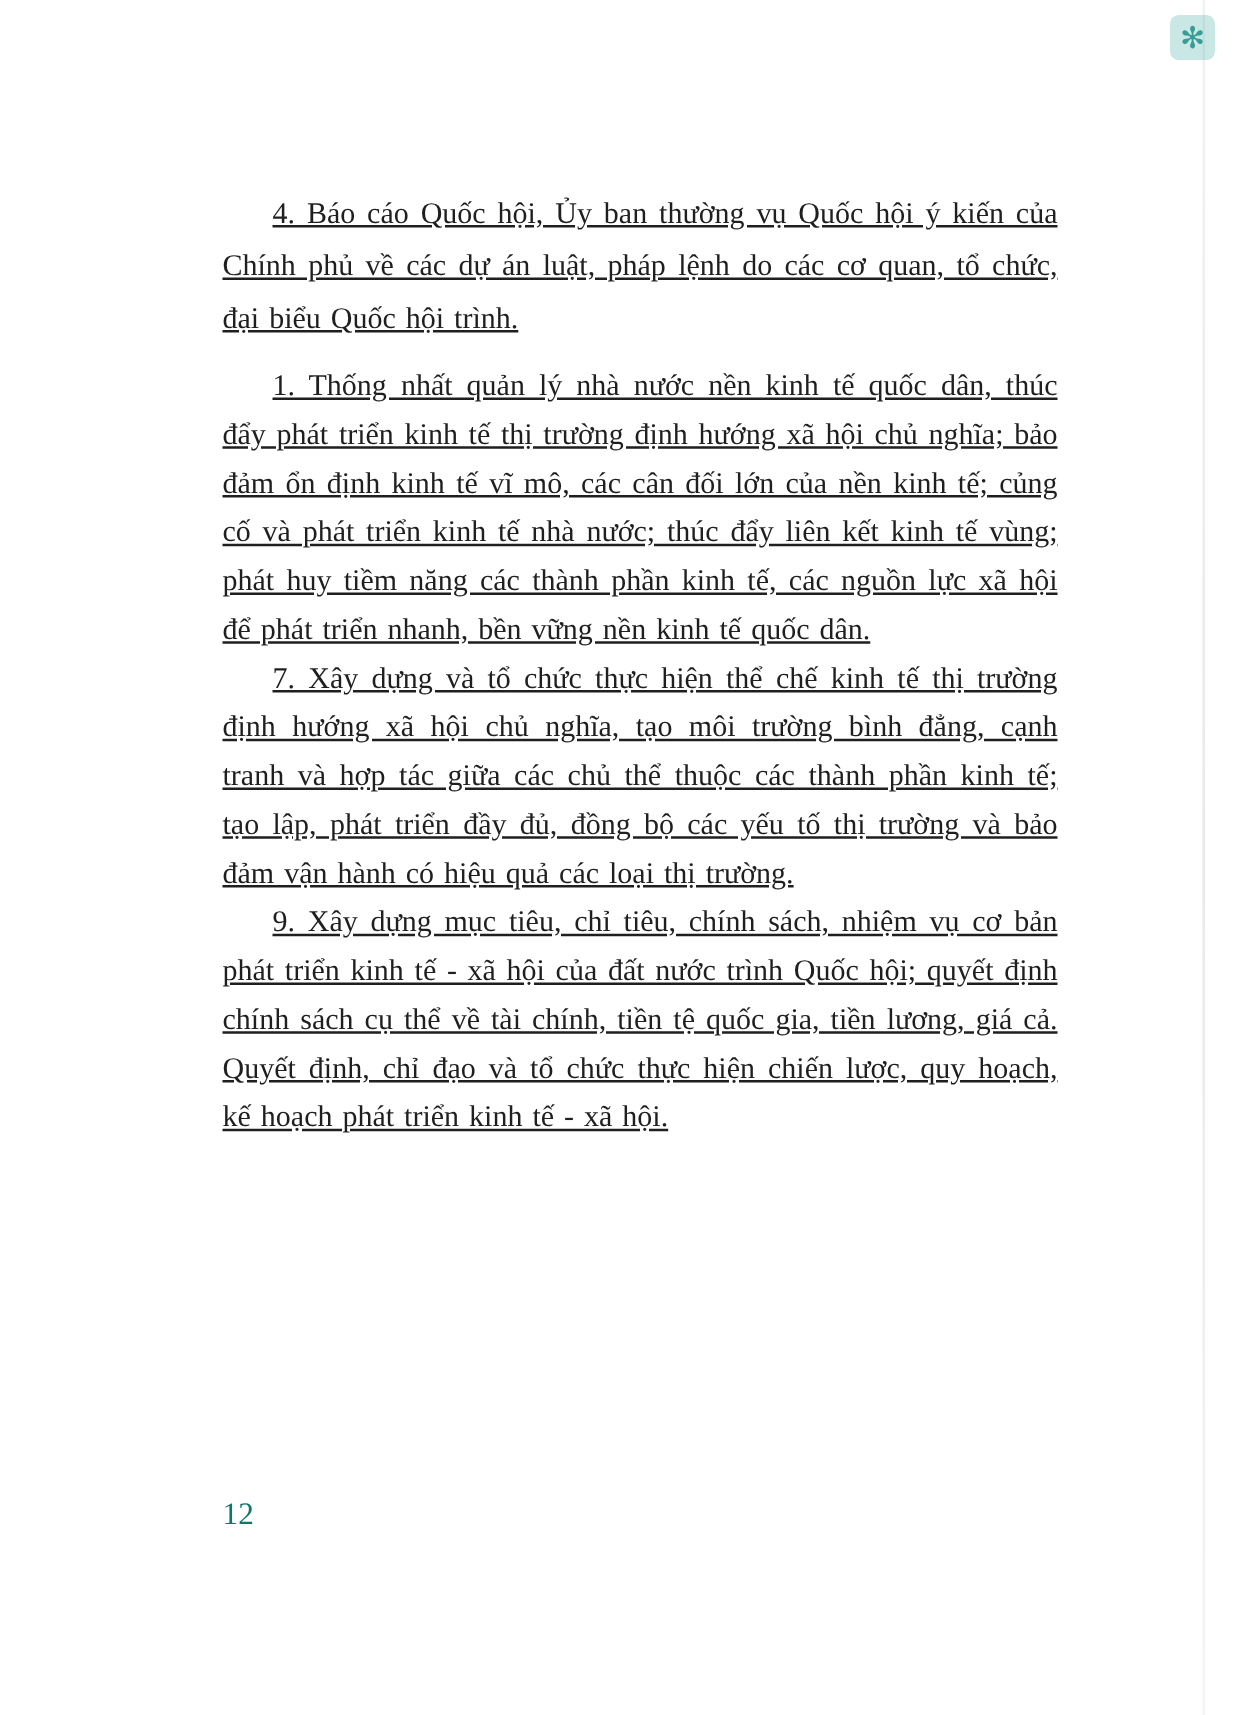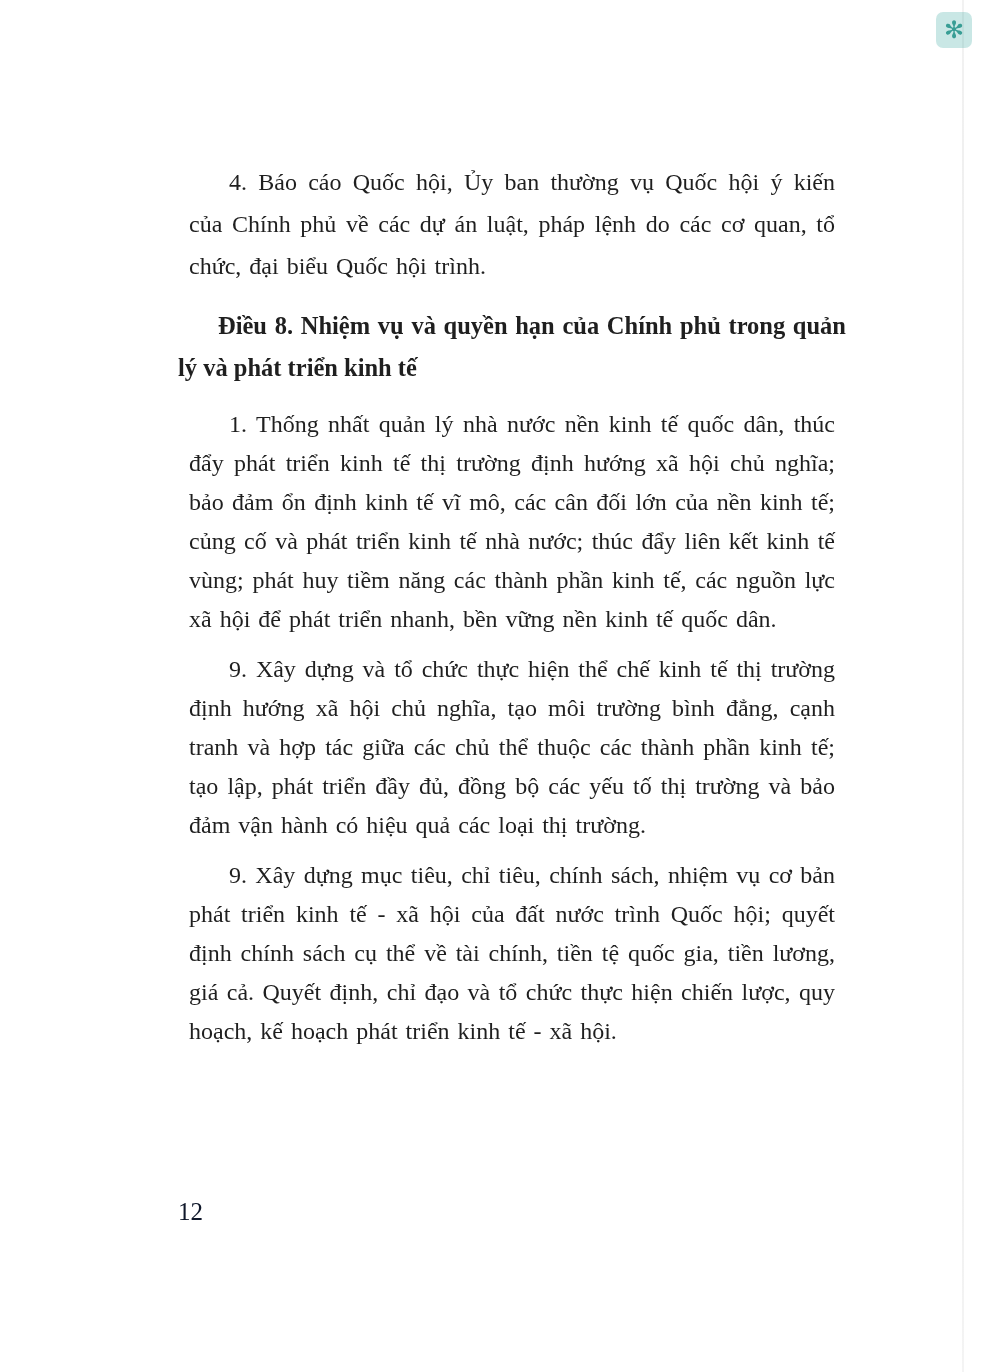--- a/index.html
+++ b/index.html
@@ -50,60 +50,60 @@
     position: absolute;
     top: 150px;
     left: 178px;
     width: 668px;
     font-size: 24px;
     line-height: 39px;
     text-align: justify;
     text-justify: inter-word;
   }
   .para {
-    margin: 11px;
+    margin: 0;
     text-indent: 40px;
     word-spacing: 2px;
+    text-decoration: underline;
   }
   .para.lead {
     line-height: 42px;
     margin-bottom: 14px;
   }
   .heading {
     margin: 18px 0 16px 0;
     font-size: 24.5px;
     line-height: 42px;
     font-weight: bold;
     text-indent: 40px;
     text-align: justify;
   }
   .page-number {
     position: absolute;
     left: 178px;
     top: 1198px;
     font-size: 25px;
-    color: #0f172a;
+    color: #0f766e;
   }
 </style>
 </head>
 <body>
 
 <div class="page">
 
   <div class="page-edge"></div>
 
   <div class="corner-icon">✻</div>
 
   <main class="content">
     <p class="para lead">4. Báo cáo Quốc hội, Ủy ban thường vụ Quốc hội ý kiến của Chính phủ về các dự án luật, pháp lệnh do các cơ quan, tổ chức, đại biểu Quốc hội trình.</p>
 
-    <h2 class="heading">Điều 8. Nhiệm vụ và quyền hạn của Chính phủ trong quản lý và phát triển kinh tế</h2>
 
     <p class="para">1. Thống nhất quản lý nhà nước nền kinh tế quốc dân, thúc đẩy phát triển kinh tế thị trường định hướng xã hội chủ nghĩa; bảo đảm ổn định kinh tế vĩ mô, các cân đối lớn của nền kinh tế; củng cố và phát triển kinh tế nhà nước; thúc đẩy liên kết kinh tế vùng; phát huy tiềm năng các thành phần kinh tế, các nguồn lực xã hội để phát triển nhanh, bền vững nền kinh tế quốc dân.</p>
 
-    <p class="para">9. Xây dựng và tổ chức thực hiện thể chế kinh tế thị trường định hướng xã hội chủ nghĩa, tạo môi trường bình đẳng, cạnh tranh và hợp tác giữa các chủ thể thuộc các thành phần kinh tế; tạo lập, phát triển đầy đủ, đồng bộ các yếu tố thị trường và bảo đảm vận hành có hiệu quả các loại thị trường.</p>
+    <p class="para">7. Xây dựng và tổ chức thực hiện thể chế kinh tế thị trường định hướng xã hội chủ nghĩa, tạo môi trường bình đẳng, cạnh tranh và hợp tác giữa các chủ thể thuộc các thành phần kinh tế; tạo lập, phát triển đầy đủ, đồng bộ các yếu tố thị trường và bảo đảm vận hành có hiệu quả các loại thị trường.</p>
 
     <p class="para">9. Xây dựng mục tiêu, chỉ tiêu, chính sách, nhiệm vụ cơ bản phát triển kinh tế - xã hội của đất nước trình Quốc hội; quyết định chính sách cụ thể về tài chính, tiền tệ quốc gia, tiền lương, giá cả. Quyết định, chỉ đạo và tổ chức thực hiện chiến lược, quy hoạch, kế hoạch phát triển kinh tế - xã hội.</p>
   </main>
 
   <div class="page-number">12</div>
 
 </div>
 
 </body></html>

